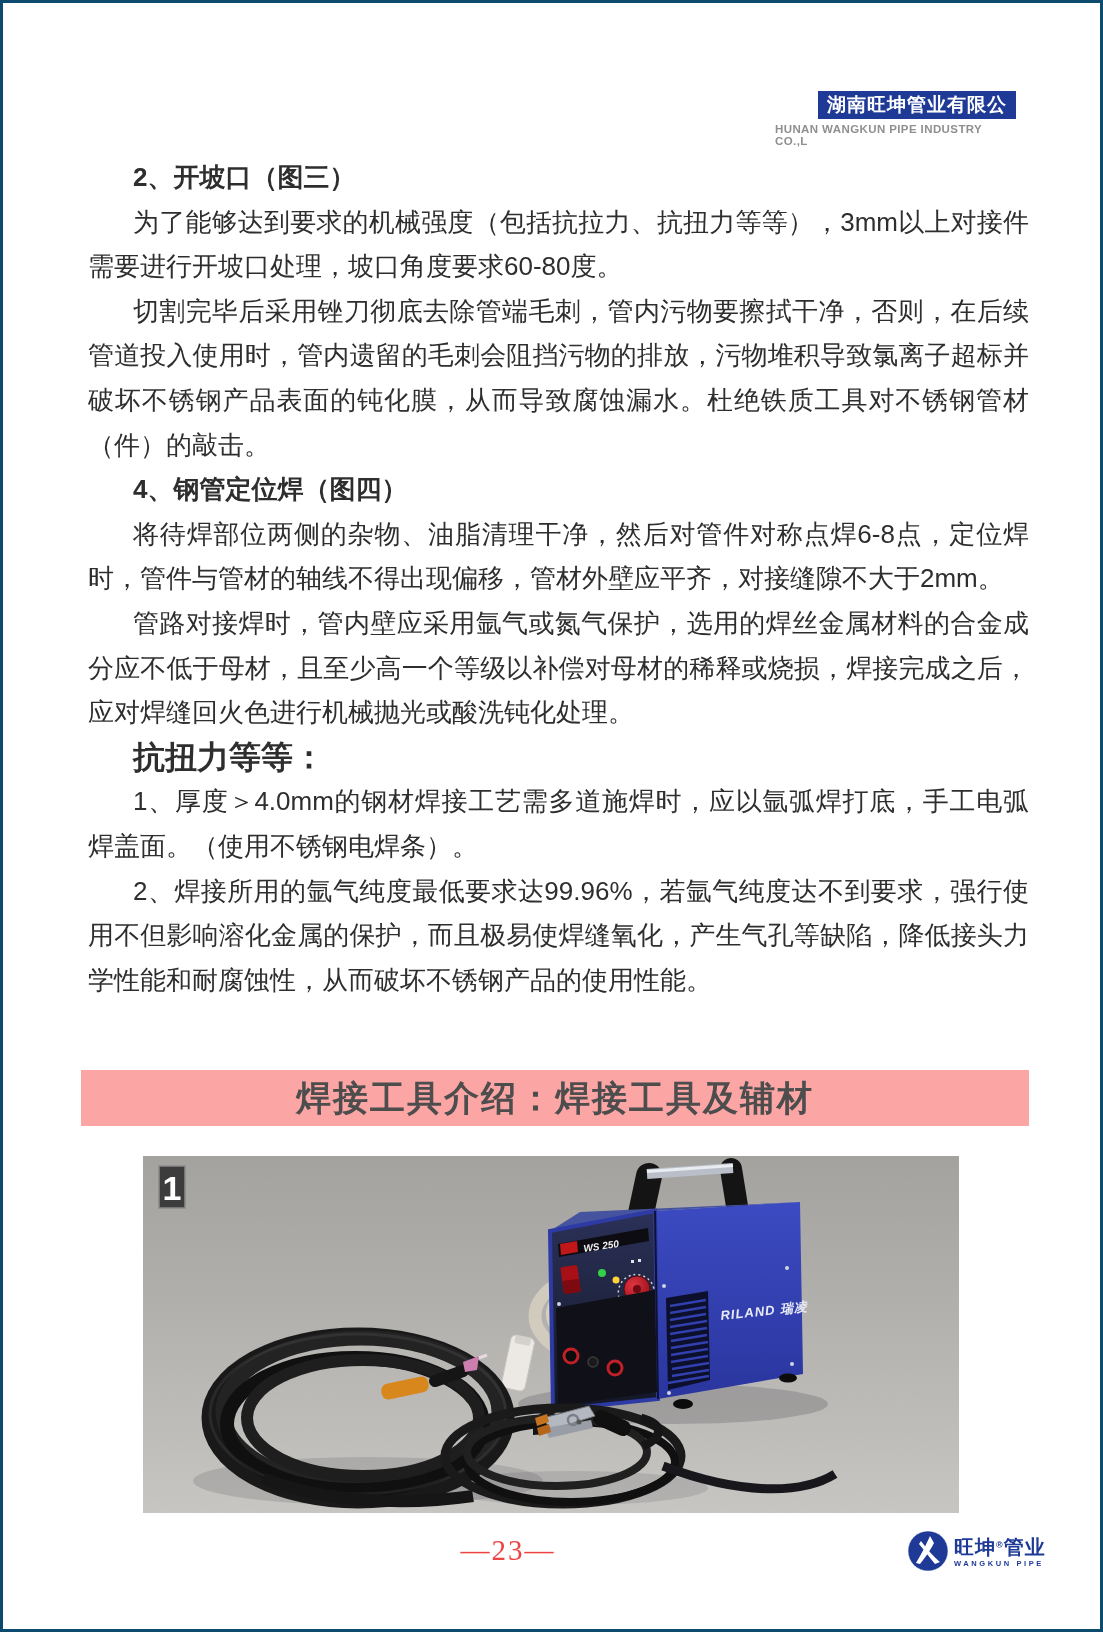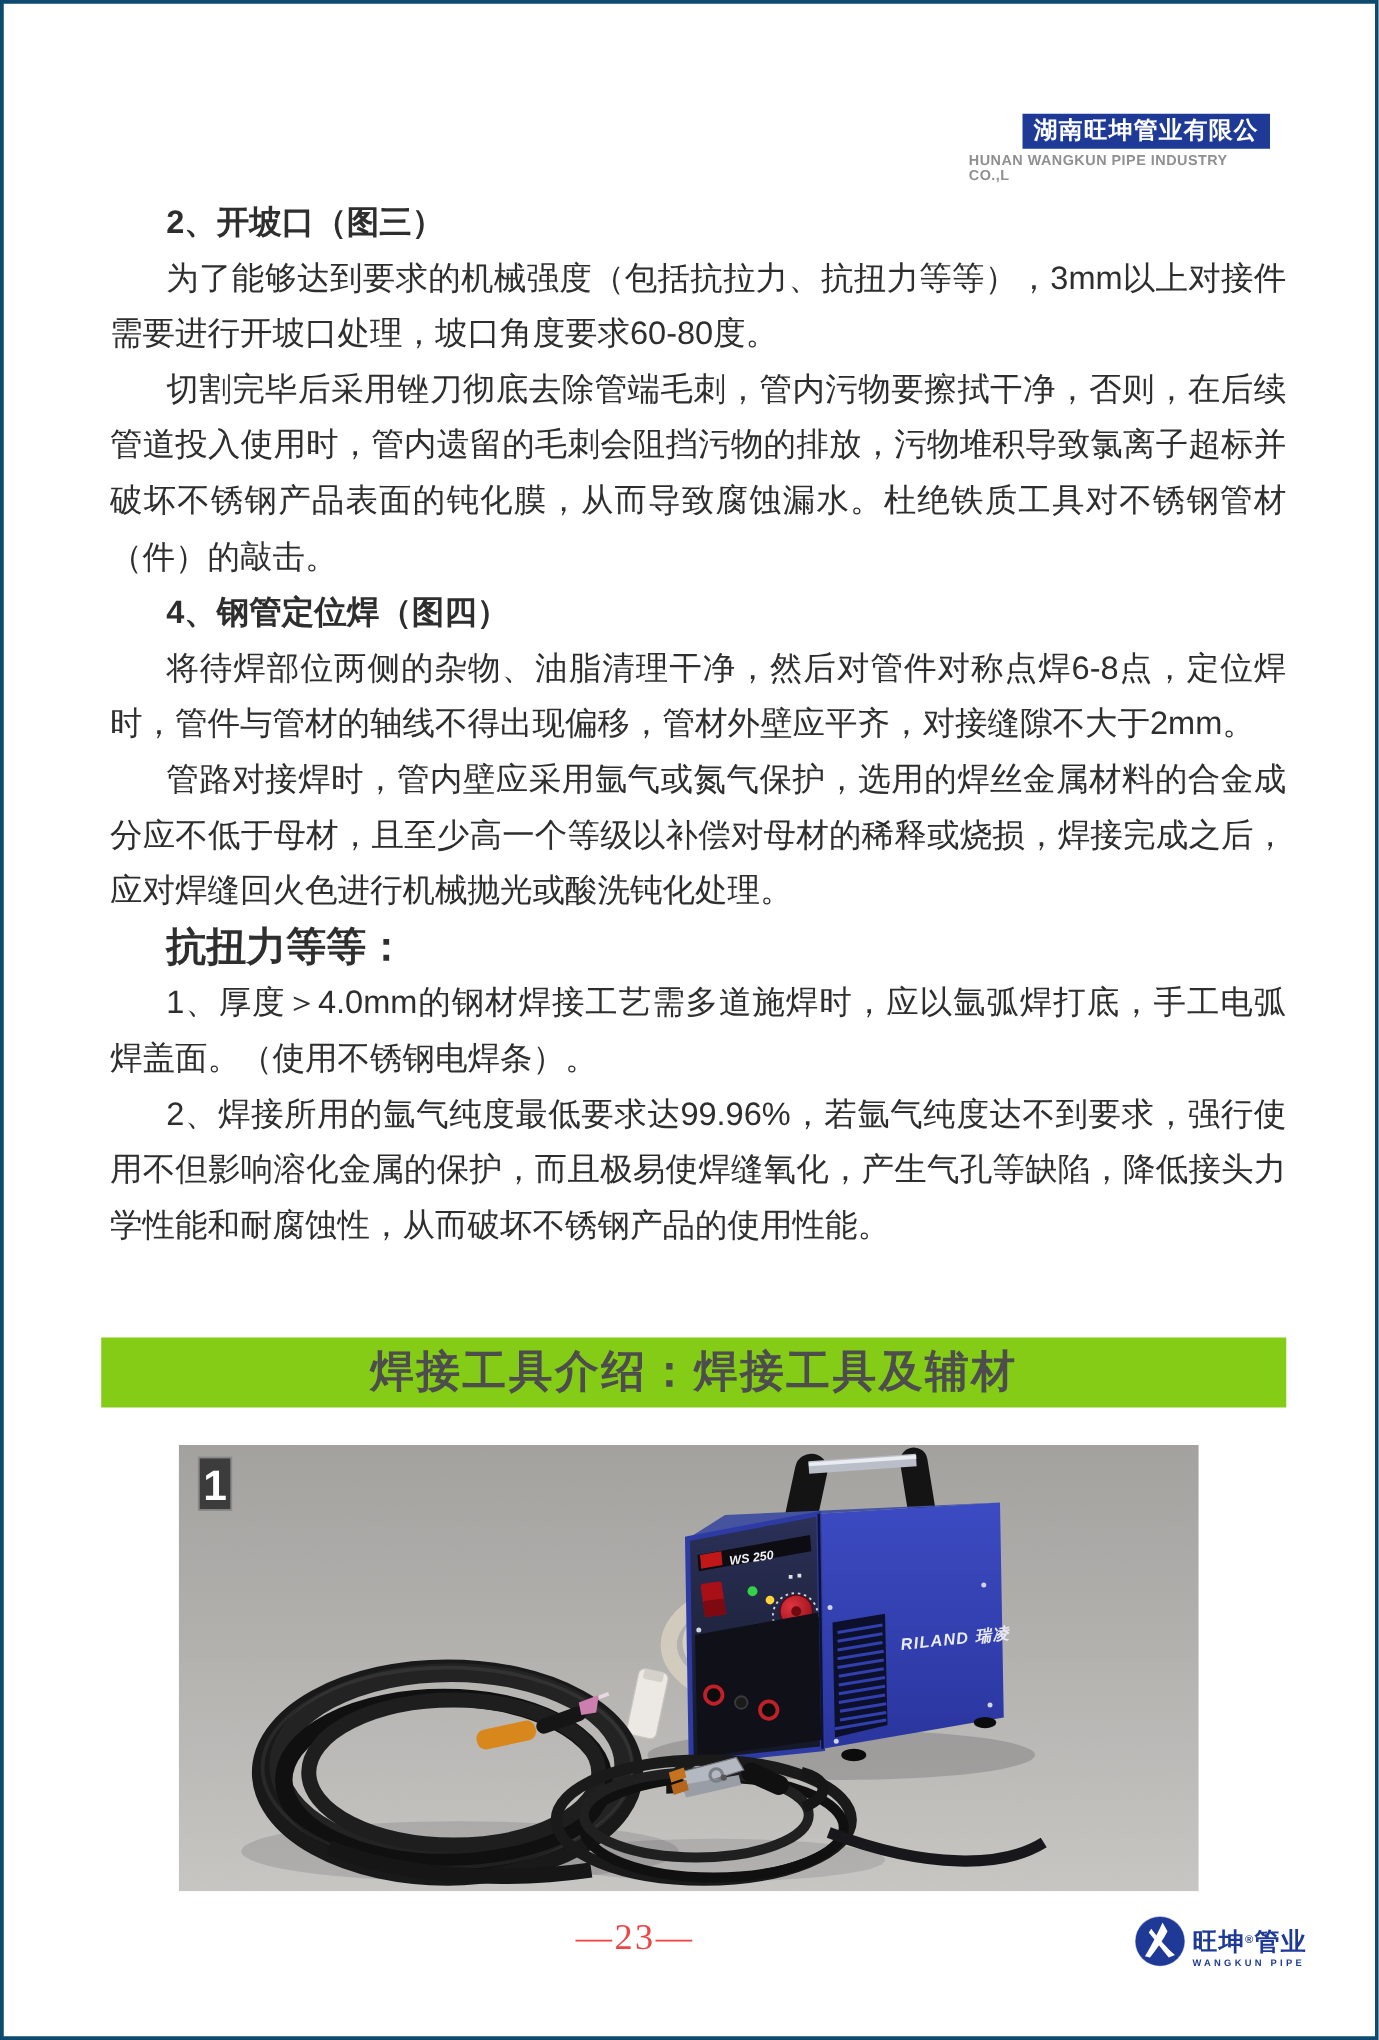--- a/index.html
+++ b/index.html
@@ -22,32 +22,32 @@
   .content{
     position:absolute;left:85px;top:152px;width:941px;
     font-size:26px;line-height:44.6px;color:#2e2e2e;text-align:justify;
   }
   .sec-heading{font-weight:bold;text-indent:45px;}
   .para{text-indent:45px;}
   .notice-title{font-weight:bold;font-size:32px;text-indent:45px;}
   
   .banner{
     position:absolute;left:78px;top:1067px;width:948px;height:56px;
-    background:#84cc16;color:#4d4d4d;font-weight:bold;font-size:35px;
+    background:#fca5a5;color:#4d4d4d;font-weight:bold;font-size:35px;
     line-height:56px;text-align:center;letter-spacing:2px;
   }
   
   .photo{position:absolute;left:140px;top:1153px;width:816px;height:357px;margin:0;}
   .photo svg{display:block;}
   
   .page-number{
     position:absolute;left:420px;top:1531px;width:170px;text-align:center;
     font-size:29px;color:#ef4444;letter-spacing:2px;font-family:Liberation Serif, serif;
   }
-  .logo{position:absolute;left:903px;top:1524px;height:48px;display:flex;align-items:flex-end;}
+  .logo{position:absolute;left:903px;top:1524px;height:48px;display:flex;align-items:center;}
   .logo-text{margin-left:4px;color:#1e3a96;}
   .logo-cn{font-size:20px;font-weight:bold;line-height:20px;letter-spacing:1px;white-space:nowrap;}
   .logo-cn sup{font-size:9px;vertical-align:6px;}
   .logo-en{font-size:7.5px;letter-spacing:2.6px;margin-top:2px;font-weight:bold;white-space:nowrap;}
 </style>
 </head>
 <body>
 
 <div class="page">
 

